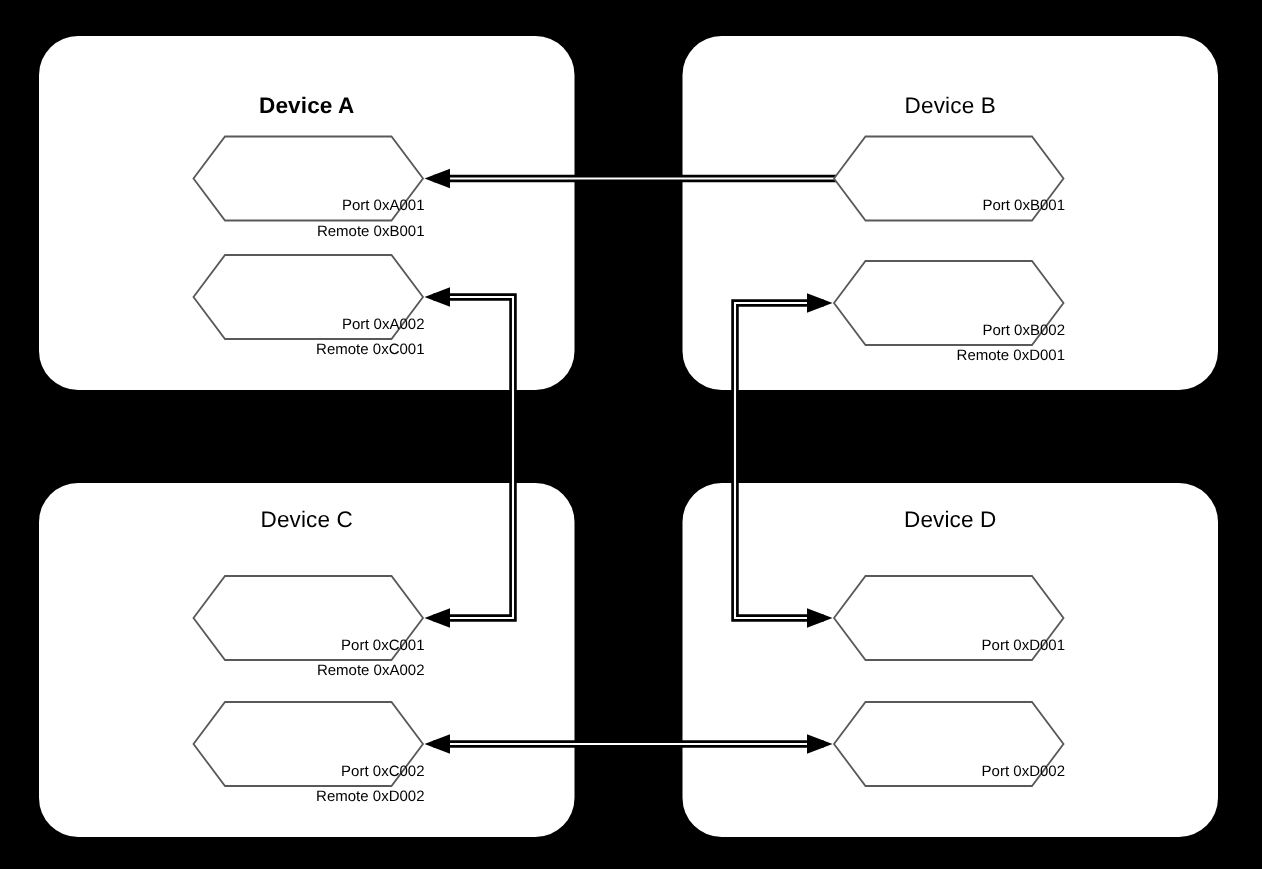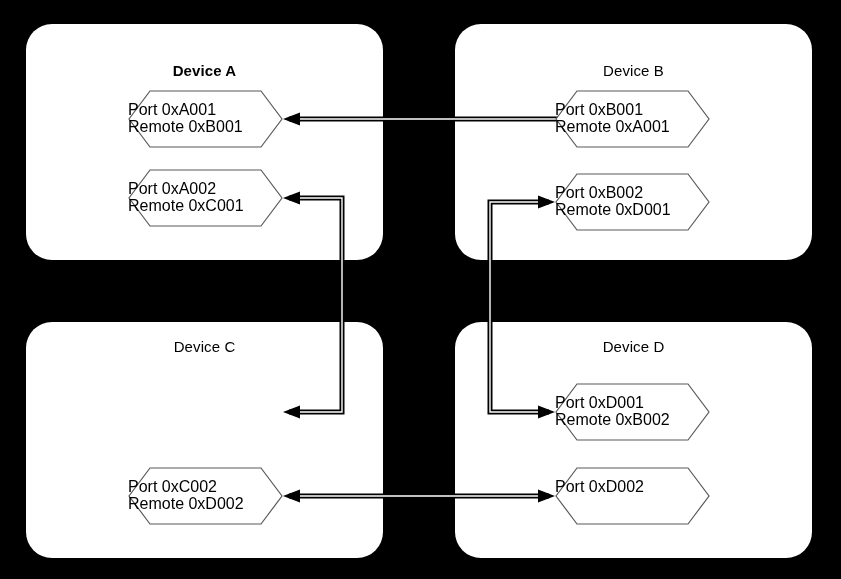--- a/index.html
+++ b/index.html
@@ -38,25 +38,26 @@
     position: absolute;
   }
   .port-node svg {
     display: block;
     overflow: visible;
   }
   .port-label {
     position: absolute;
     left: 0;
     right: 0;
-    text-align: left;
+    text-align: right;
     color: #000000;
-    font-size: 16px;
+    font-size: 10px;
     line-height: 16px;
     pointer-events: none;
+    margin-top: 28px;
   }
   .port-label.line1 { top: 12px; }
   .port-label.line2 { top: 29px; }
   #links {
     position: absolute;
     left: 0;
     top: 0;
     width: 841px;
     height: 579px;
     pointer-events: none;
@@ -142,46 +143,51 @@
     </svg>
     <div class="port-label line1">Port 0xA002</div>
     <div class="port-label line2">Remote 0xC001</div>
   </div>
 
   <div class="port-node" style="left:555px; top:90px; width:155px; height:54px;">
     <svg width="155" height="58" viewBox="0 0 155 58">
       <polygon points="22,1 133,1 154,29 133,57 22,57 1,29" fill="#ffffff" stroke="#595959" stroke-width="1.2"></polygon>
     </svg>
     <div class="port-label line1">Port 0xB001</div>
-    <div class="port-label line2">Remote 0xA001</div>
   </div>
 
   <div class="port-node" style="left:555px; top:173px; width:155px; height:58px;">
     <svg width="155" height="58" viewBox="0 0 155 58">
       <polygon points="22,1 133,1 154,29 133,57 22,57 1,29" fill="#ffffff" stroke="#595959" stroke-width="1.2"></polygon>
     </svg>
     <div class="port-label line1">Port 0xB002</div>
     <div class="port-label line2">Remote 0xD001</div>
   </div>
 
+  <div class="port-node" style="left:128px; top:383px; width:155px; height:58px;">
+    <svg width="155" height="58" viewBox="0 0 155 58">
+      <polygon points="22,1 133,1 154,29 133,57 22,57 1,29" fill="#ffffff" stroke="#595959" stroke-width="1.2"></polygon>
+    </svg>
+    <div class="port-label line1">Port 0xC001</div>
+    <div class="port-label line2">Remote 0xA002</div>
+  </div>
 
   <div class="port-node" style="left:128px; top:467px; width:155px; height:58px;">
     <svg width="155" height="58" viewBox="0 0 155 58">
       <polygon points="22,1 133,1 154,29 133,57 22,57 1,29" fill="#ffffff" stroke="#595959" stroke-width="1.2"></polygon>
     </svg>
     <div class="port-label line1">Port 0xC002</div>
     <div class="port-label line2">Remote 0xD002</div>
   </div>
 
   <div class="port-node" style="left:555px; top:383px; width:155px; height:58px;text-decoration:underline;">
     <svg width="155" height="58" viewBox="0 0 155 58">
       <polygon points="22,1 133,1 154,29 133,57 22,57 1,29" fill="#ffffff" stroke="#595959" stroke-width="1.2"></polygon>
     </svg>
     <div class="port-label line1">Port 0xD001</div>
-    <div class="port-label line2">Remote 0xB002</div>
   </div>
 
   <div class="port-node" style="left:555px; top:467px; width:155px; height:58px;">
     <svg width="155" height="58" viewBox="0 0 155 58">
       <polygon points="22,1 133,1 154,29 133,57 22,57 1,29" fill="#ffffff" stroke="#595959" stroke-width="1.2"></polygon>
     </svg>
     <div class="port-label line1">Port 0xD002</div>
   </div>
 
 </div>

